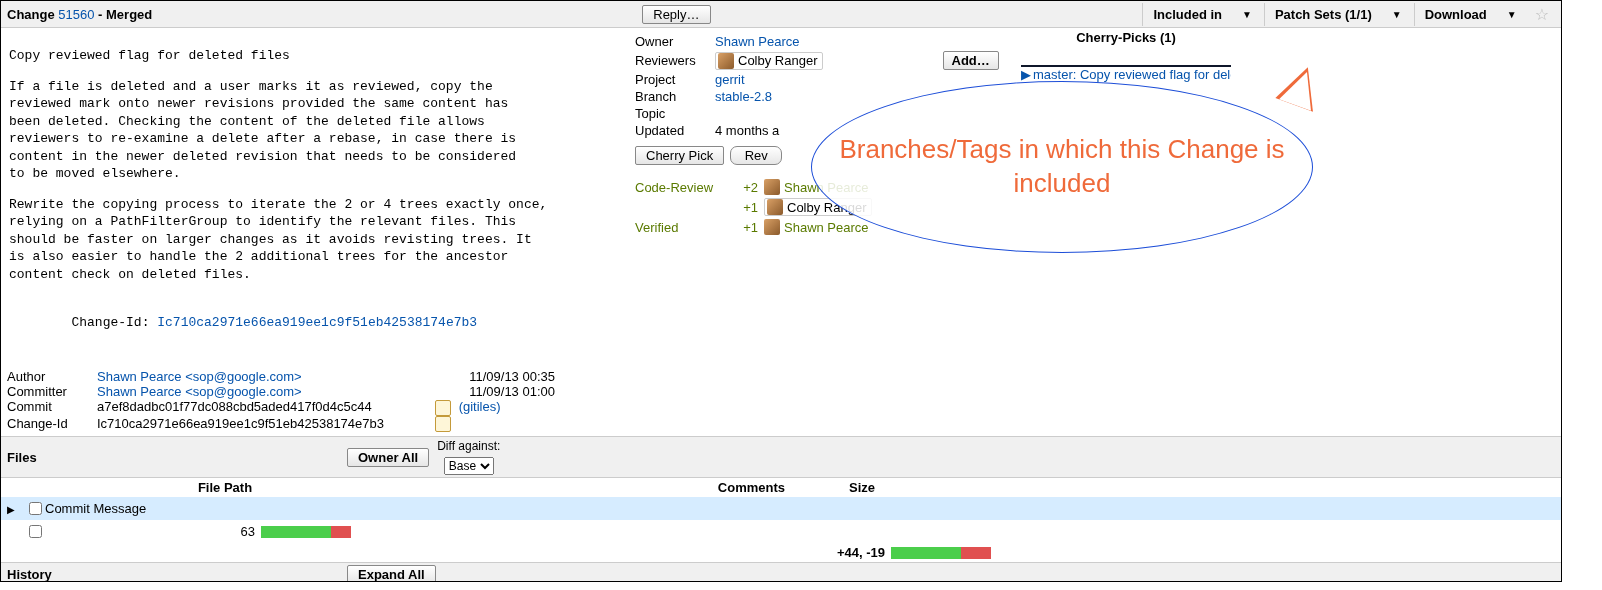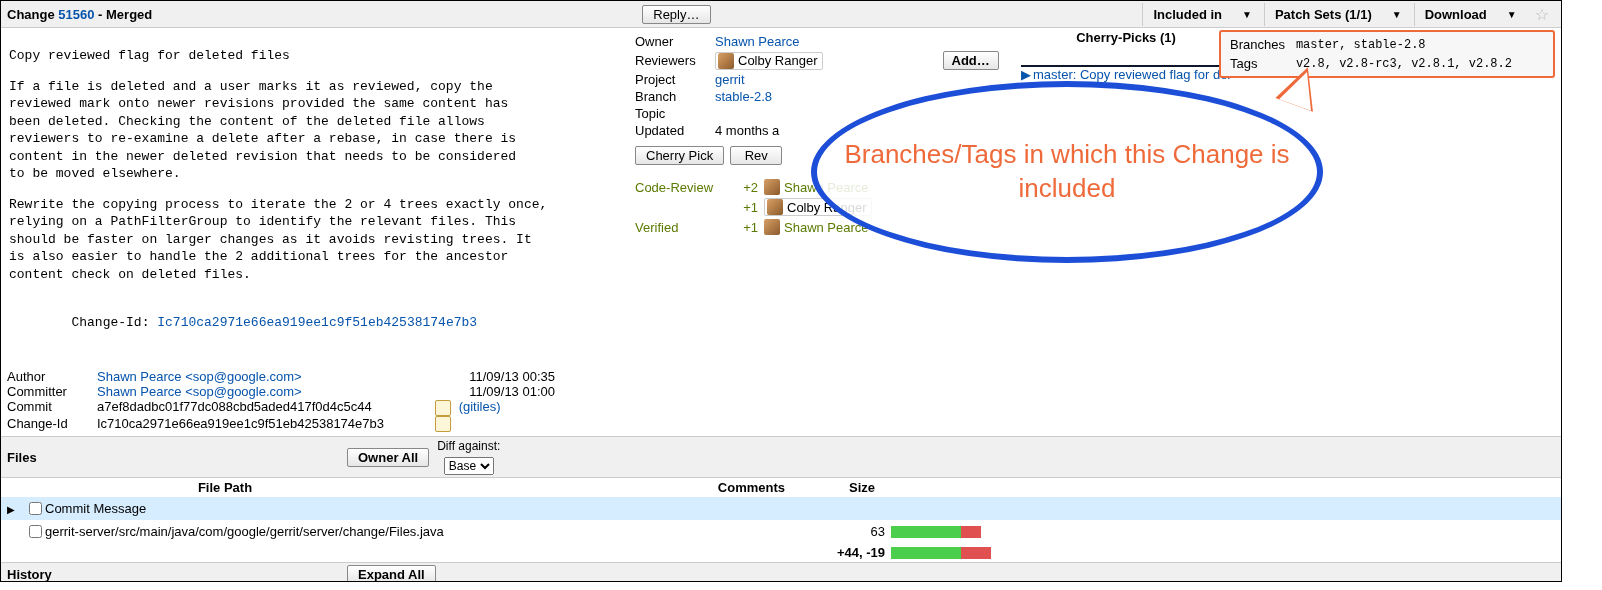--- a/index.html
+++ b/index.html
@@ -20,21 +20,21 @@
   
   .titlebar {
     background: #f0f0f0;
     border-bottom: 1px solid #ccc;
     padding: 3px 6px;
     display: flex;
     align-items: center;
     height: 20px;
   }
   .titlebar .left { font-weight: bold; }
-  .titlebar .left a { color: #0654ac; font-weight: bold; text-decoration: none; }
+  .titlebar .left a { color: #0654ac; font-weight: normal; text-decoration: none; }
   .titlebar .center { margin-left: 490px; }
   .titlebar .right { margin-left: auto; display: flex; align-items: center; gap: 2px; }
   .reply-btn, .std-btn {
     font: inherit;
     border: 1px solid #888;
     background: linear-gradient(#fff,#e6e6e6);
     padding: 1px 10px;
     border-radius: 2px;
     cursor: pointer;
   }
@@ -104,21 +104,21 @@
   .included-box table td:first-child { padding-right: 8px; }
   .mono-sm { font-family: "Courier New", monospace; font-size: 12px; }
 
   
   .bubble {
     position: absolute;
     left: 810px;
     top: 80px;
     width: 500px;
     height: 170px;
-    border: 6px solid #1d4ed8;
+    border: 1px solid #1d4ed8;
     border-radius: 50%;
     display: flex;
     align-items: center;
     justify-content: center;
     text-align: center;
     color: #ef6a3a;
     font-size: 26px;
     line-height: 1.3;
     background: rgba(255,255,255,0.85);
     z-index: 50;
@@ -303,21 +303,21 @@
           <span class="meta-label">Topic</span>
         </div>
         <div class="meta-row">
           <span class="meta-label">Updated</span>
           <span>4 months a</span>
         </div>
       </div>
 
       <div class="action-buttons">
         <button class="std-btn">Cherry Pick</button>
-        <button class="std-btn" style="width:52px;overflow:hidden;">Rev</button>
+        <button class="std-btn" style="width:52px;overflow:hidden;border-radius:7px;">Rev</button>
       </div>
 
       <div class="votes">
         <div class="vote-row">
           <span class="vote-label">Code-Review</span>
           <span class="vote-score">+2</span>
           <span class="avatar"></span>
           <span class="olive">Shawn Pearce</span>
         </div>
         <div class="vote-row">
@@ -336,34 +336,20 @@
         </div>
       </div>
 
       <div class="cherry-box">
         <div class="ctitle">Cherry-Picks (1)</div>
         <div class="cherry-link">
           <span class="rtri">▶</span><span>master: Copy reviewed flag for dele</span>
         </div>
       </div>
 
-      <div class="included-box">
-        <table>
-          <tbody>
-              <tr>
-            <td>Branches</td>
-            <td class="mono-sm">master, stable-2.8</td>
-          </tr>
-          <tr>
-            <td>Tags</td>
-            <td class="mono-sm">v2.8, v2.8-rc3, v2.8.1, v2.8.2</td>
-          </tr>
-        </tbody>
-          </table>
-      </div>
     </div>
   </div>
 
   <div class="commit-detail">
     <div class="drow">
       <span class="dlab">Author</span>
       <span class="dval"><a href="#">Shawn Pearce &lt;sop@google.com&gt;</a></span>
       <span class="ddate">11/09/13 00:35</span>
       <span style="width:1000px"></span>
     </div>
@@ -418,21 +404,20 @@
         <span class="col-expand"><span class="etri">▶</span></span>
         <span class="col-chk"><input type="checkbox" style=""></span>
         <span class="col-path">Commit Message</span>
         <span class="col-comments"></span>
         <span class="col-size"></span>
         <span class="col-bar"></span>
       </div>
       <div class="file-row">
         <span class="col-expand"></span>
         <span class="col-chk"><input type="checkbox" style=""></span>
-        <span class="col-path">gerrit-server/src/main/java/com/google/gerrit/server/change/Files.java</span>
         <span class="col-comments"></span>
         <span class="col-size">63</span>
         <span class="col-bar">
           <span class="bar-green" style="width:70px"></span>
           <span class="bar-red" style="width:20px"></span>
         </span>
       </div>
     </div>
   <div class="file-row">
     <span class="col-expand"></span>

